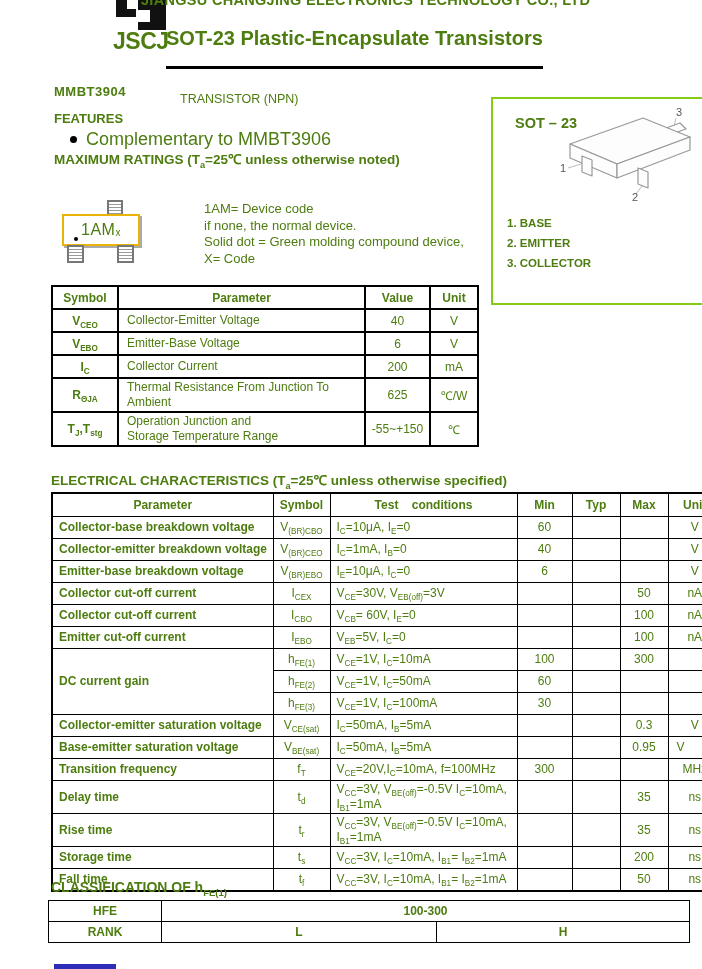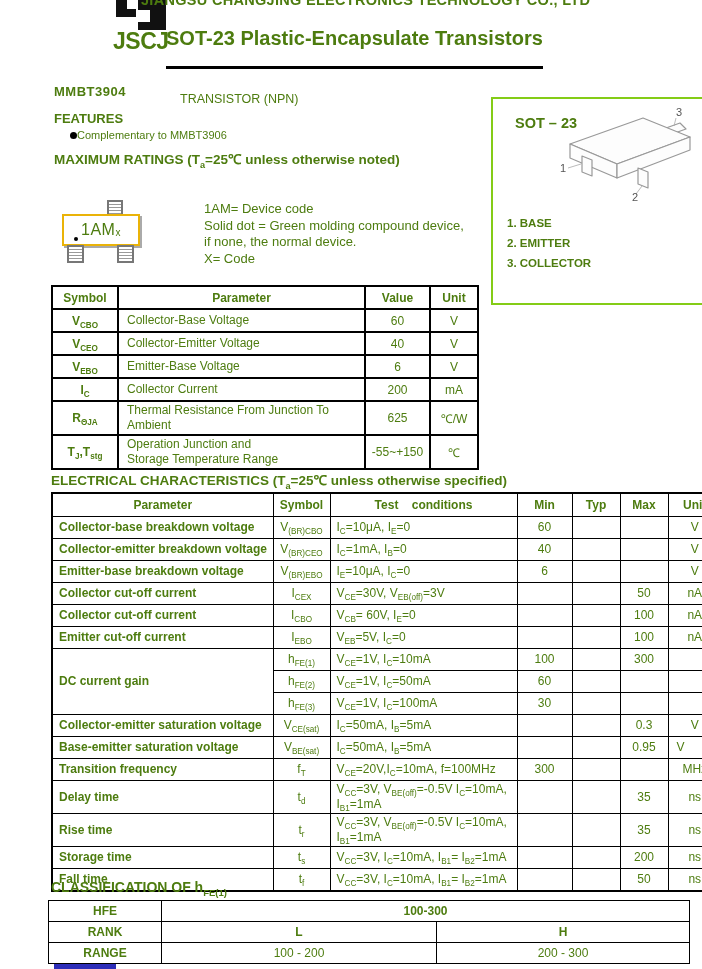--- a/index.html
+++ b/index.html
@@ -12,21 +12,21 @@
   .company { position:absolute; left:117px; top:-8px; font-size:14.5px; font-weight:bold; letter-spacing:0.3px; white-space:nowrap; }
   .logo-svg { position:absolute; left:92px; top:0; }
   .jscj { position:absolute; left:89px; top:28px; font-size:23px; font-weight:800; letter-spacing:-0.5px; }
   .doc-title { position:absolute; left:142px; top:27px; font-size:20px; font-weight:bold;
                border-bottom:3px solid #000; padding-bottom:16px; white-space:nowrap; }
 
   
   .part-number { position:absolute; left:30px; top:84px; font-size:13px; font-weight:bold; letter-spacing:0.5px; }
   .part-type { position:absolute; left:156px; top:92px; font-size:12.5px; }
   .features-heading { position:absolute; left:30px; top:111px; font-size:13px; font-weight:bold; }
-  .feature-item { position:absolute; left:46px; top:129px; font-size:11px; display:flex; align-items:center; }
+  .feature-item { position:absolute; left:46px; top:129px; font-size:18px; display:flex; align-items:center; gap:9px; }
   .bullet { width:7px; height:7px; border-radius:50%; background:#000; flex:none; }
   .maxratings-heading { position:absolute; left:30px; top:150px; font-size:13.5px; font-weight:bold; }
 
   
   .chip { position:absolute; left:38px; top:200px; width:80px; height:62px; }
   .chip-pin { position:absolute; border:2px solid #777;
               background:repeating-linear-gradient(to bottom,#fff 0px,#fff 2px,#999 2px,#999 3px); }
   .chip-pin-top { left:45px; top:0; width:12px; height:15px; }
   .chip-pin-bl  { left:5px;  top:45px; width:13px; height:14px; }
   .chip-pin-br  { left:55px; top:45px; width:13px; height:14px; }
@@ -102,22 +102,22 @@
     <div class="chip-body">
       <span>1AM</span>
         <span class="chip-code">x</span>
       <span class="chip-dot"></span>
     </div>
     <div class="chip-pin chip-pin-bl"></div>
     <div class="chip-pin chip-pin-br"></div>
   </div>
   <div class="marking-notes">
     <div>1AM= Device code</div>
+    <div>if none, the normal device.</div>
     <div>Solid dot = Green molding compound device,</div>
-    <div>if none, the normal device.</div>
     <div>X= Code</div>
   </div>
 
   <div class="sot-box">
     <div class="sot-label">SOT – 23</div>
     <svg class="sot-svg" width="160" height="100" viewBox="0 0 160 100">
       <g stroke="#999" fill="#fdfdfd" stroke-width="1.2" stroke-linejoin="round">
         <polygon points="118,24 132,19 138,25 124,30"></polygon>
         <polygon points="22,40 95,14 142,33 69,60"></polygon>
         <polygon points="22,40 69,60 69,74 22,54"></polygon>
@@ -153,26 +153,20 @@
     <thead>
       <tr>
         <th>Symbol</th>
         <th>Parameter</th>
         <th>Value</th>
         <th>Unit</th>
       </tr>
     </thead>
     <tbody>
         <tr>
-          <td class="sym-cell">V<sub>CBO</sub></td>
-          <td class="param-cell">Collector-Base Voltage</td>
-          <td class="value-cell">60</td>
-          <td class="unit-cell">V</td>
-        </tr>
-        <tr>
           <td class="sym-cell">V<sub>CEO</sub></td>
           <td class="param-cell">Collector-Emitter Voltage</td>
           <td class="value-cell">40</td>
           <td class="unit-cell">V</td>
         </tr>
         <tr>
           <td class="sym-cell">V<sub>EBO</sub></td>
           <td class="param-cell">Emitter-Base Voltage</td>
           <td class="value-cell">6</td>
           <td class="unit-cell">V</td>
@@ -376,22 +370,17 @@
     <tbody>
         <tr>
           <td class="c-label">HFE</td>
           <td class="c-cell c-strong" colspan="2">100-300</td>
         </tr>
         <tr>
           <td class="c-label">RANK</td>
           <td class="c-cell c-strong">L</td>
           <td class="c-cell c-strong">H</td>
         </tr>
-        <tr>
-          <td class="c-label">RANGE</td>
-          <td class="c-cell">100 - 200</td>
-          <td class="c-cell">200 - 300</td>
-        </tr>
       </tbody>
   </table>
 
   <div class="footer-frag"></div>
 </div>
 
 </body></html>

